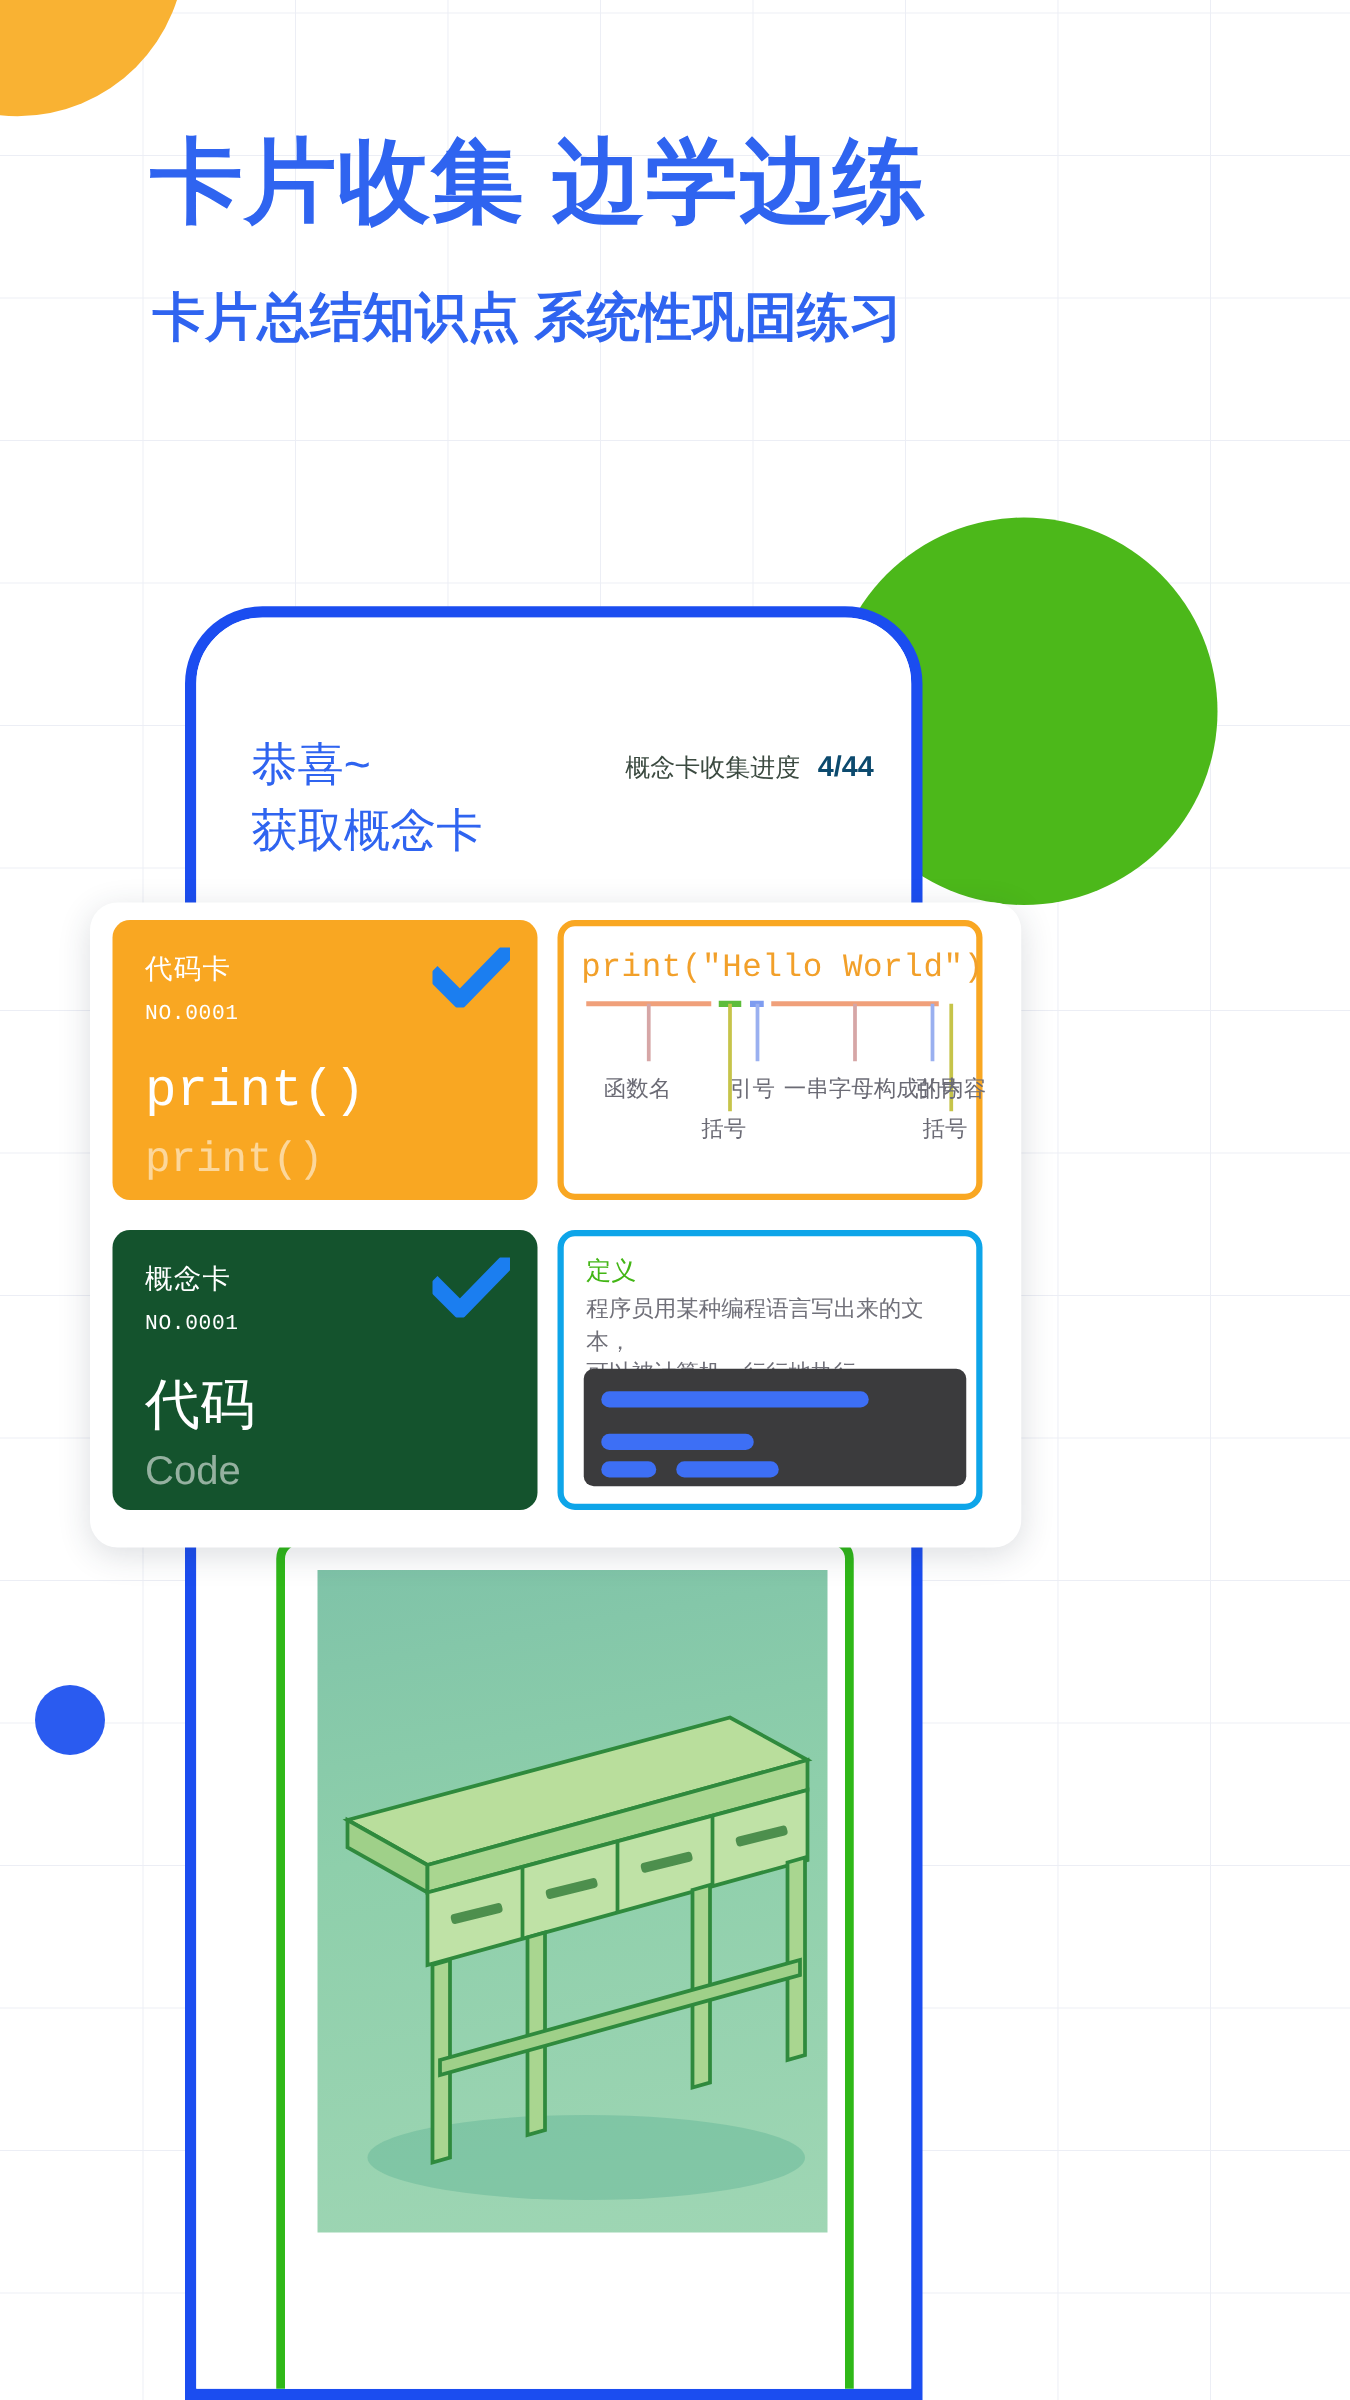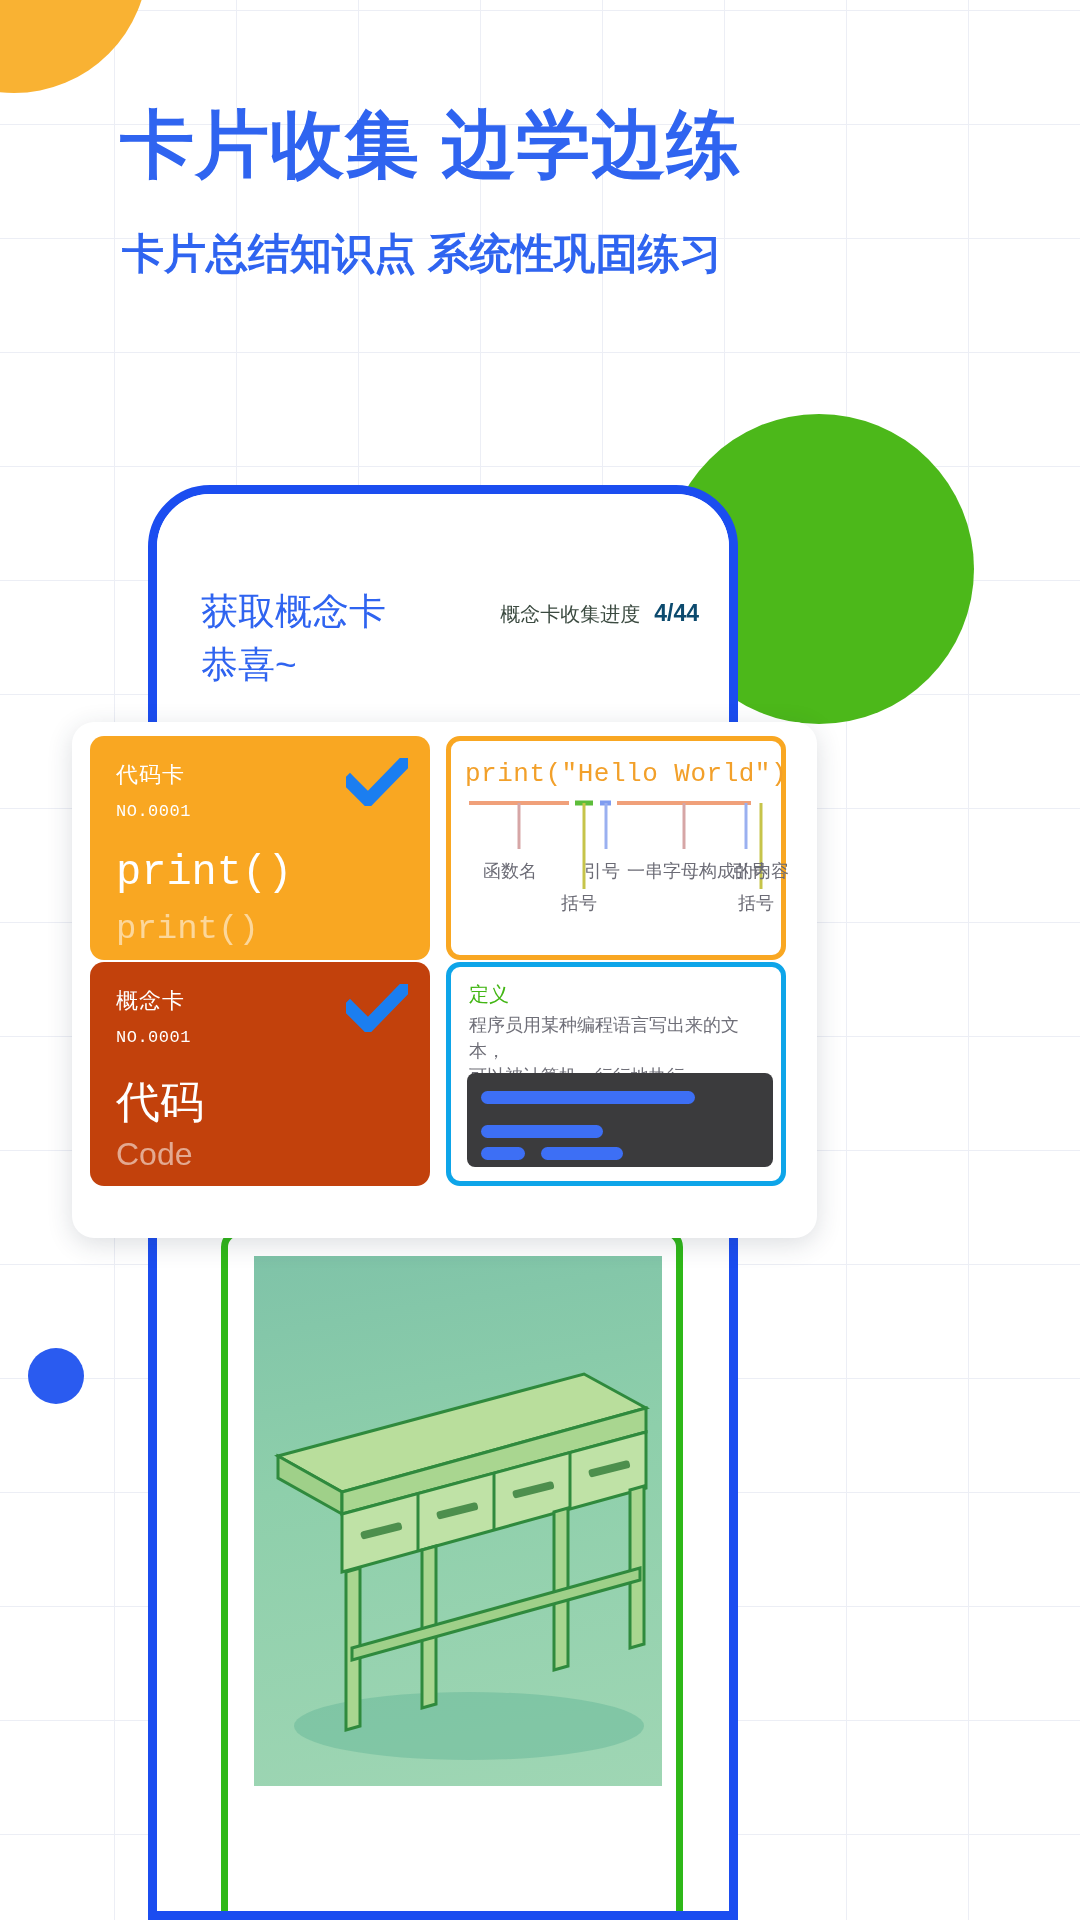--- a/index.html
+++ b/index.html
@@ -157,35 +157,35 @@
     border-radius: 22px;
     box-shadow: 0 6px 26px rgba(40,50,70,0.16);
     z-index: 8;
   }
   .cards-grid {
     position: absolute;
     left: 18px; top: 14px;
     width: 710px;
     display: flex;
     flex-direction: column;
-    gap: 2px;
+    gap: 24px;
   }
   .card-row { display: flex; gap: 16px; }
 
   
   .flash-card {
     position: relative;
     width: 340px; height: 224px;
     border-radius: 14px;
     box-sizing: border-box;
     padding: 24px 26px;
     overflow: hidden;
   }
   .flash-orange { background: #f9a722; }
-  .flash-green  { background: #c2410c; }
+  .flash-green  { background: #14532d; }
   .fc-type {
     color: #ffffff;
     font-size: 22px;
     font-weight: 500;
     letter-spacing: 1px;
   }
   .fc-no {
     color: #ffffff;
     font-size: 17px;
     font-family: "Liberation Mono", "DejaVu Sans Mono", monospace;
@@ -296,22 +296,22 @@
   <div class="headline">卡片收集 边学边练</div>
   <div class="subhead">卡片总结知识点 系统性巩固练习</div>
 
   <div class="blob-green"></div>
 
   <div class="phone">
     <div class="phone-inner">
 
       <div class="phone-header">
         <div>
+          <div class="congrats">恭喜~</div>
           <div class="congrats">获取概念卡</div>
-          <div class="congrats">恭喜~</div>
         </div>
         <div class="progress-wrap">
           <span class="progress-label">概念卡收集进度</span>
           <span class="progress-count">4/44</span>
         </div>
       </div>
 
       <div class="desk-frame">
         <div class="desk-photo">
           <svg class="desk-svg" width="408" height="530" viewBox="0 0 408 530">

